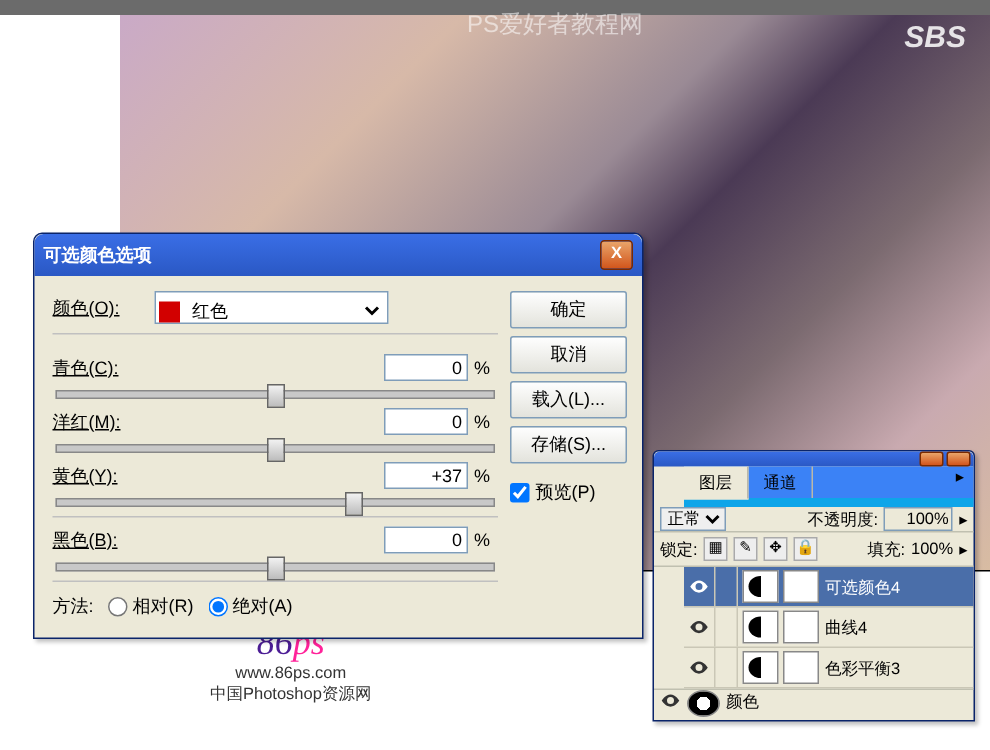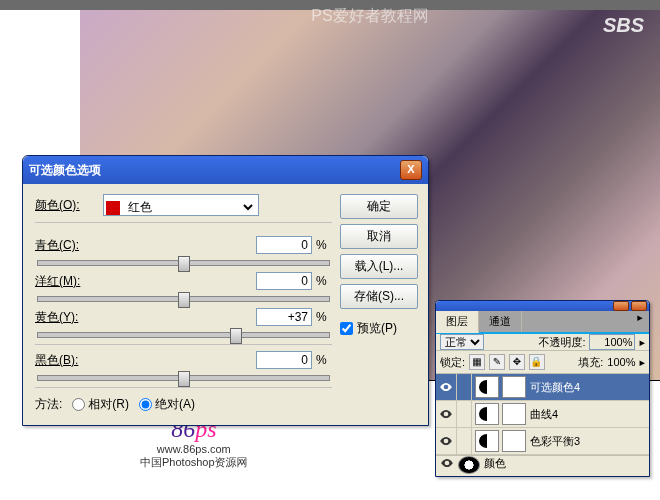--- a/index.html
+++ b/index.html
@@ -203,22 +203,23 @@
     border-radius:4px 4px 0 0;
     padding-right:2px;
   }
   .ptitle .pbtn{
     width:14px; height:8px; margin-left:2px;
     background:linear-gradient(#e9a56a,#d2551b);
     border:1px solid #7a2a00; border-radius:2px;
     cursor:pointer;
   }
   .ptabs{
-    display:flex; background:#a3a3a3; border-bottom:2px solid #0ea5e9;
+    display:flex; background:#3b82f6; border-bottom:6px solid #0ea5e9;
     font-size:11px;
+    margin-left:20px;
   }
   .ptab{
     padding:3px 10px; border-right:1px solid #bbb8a8; cursor:pointer;
   }
   .ptab.active{ background:#ece9d8; border-bottom:1px solid #ece9d8; margin-bottom:-1px;}
   .ptab-spacer{flex:1;}
   .ptab-menu{
     width:18px; text-align:center; cursor:pointer;
   }
   .popts{
@@ -228,21 +229,21 @@
   .popts select{ font-size:11px; border:1px solid #7f9db9;}
   .popts .nb{ width:40px; border:1px solid #7f9db9; text-align:right; padding:1px 2px;}
   .plocks{
     display:flex; align-items:center; gap:4px;
     padding:3px 4px; border-bottom:1px solid #c0c0b0; font-size:11px;
   }
   .lock-ico{
     width:14px;height:14px;border:1px solid #aaa;background:#eee;
     font-size:10px;text-align:center;line-height:14px;
   }
-  .layers{ max-height:112px; overflow:hidden; }
+  .layers{ max-height:112px; overflow:hidden;padding-left:20px; }
   .layer{
     display:flex; align-items:center; height:26px;
     border-bottom:1px solid #cac7b6; font-size:11px;
     background:#ece9d8;
   }
   .layer.active{ background:#4a6ea9; color:#fff; }
   .eye{
     width:20px; height:100%; border-right:1px solid #cac7b6;
     display:flex; align-items:center; justify-content:center;
     cursor:pointer;

